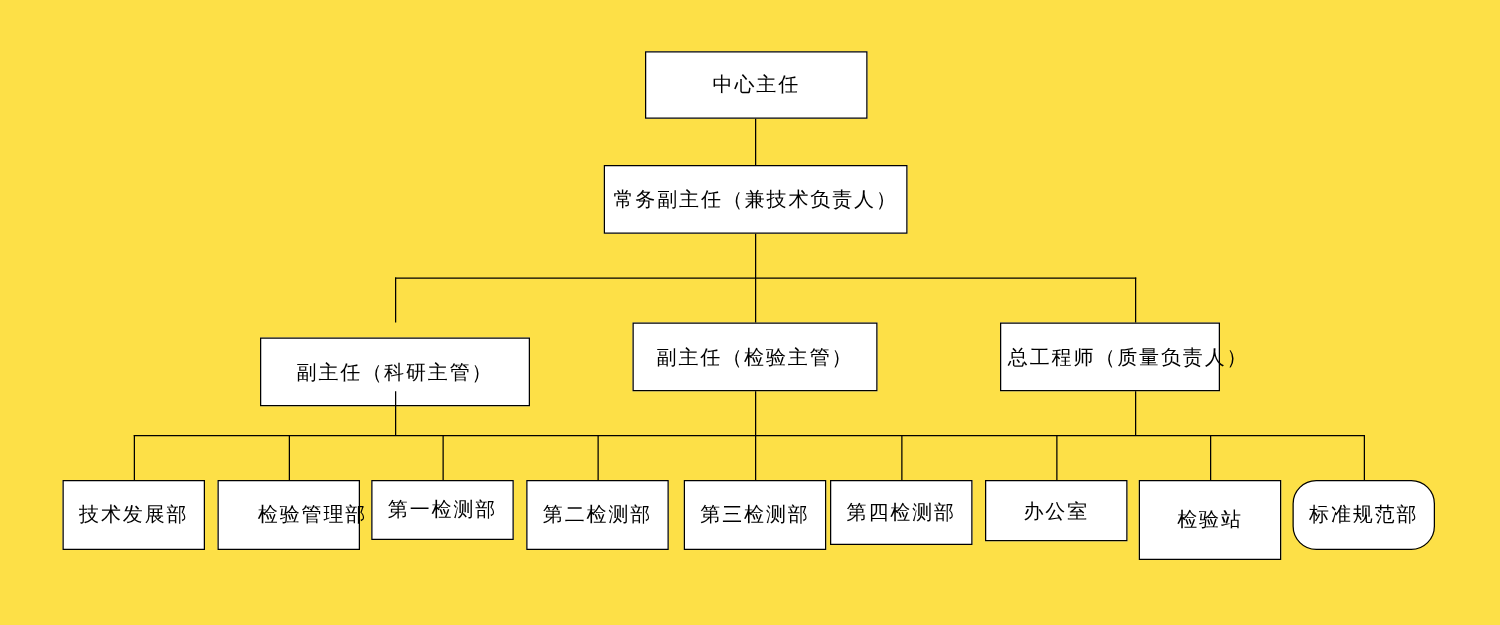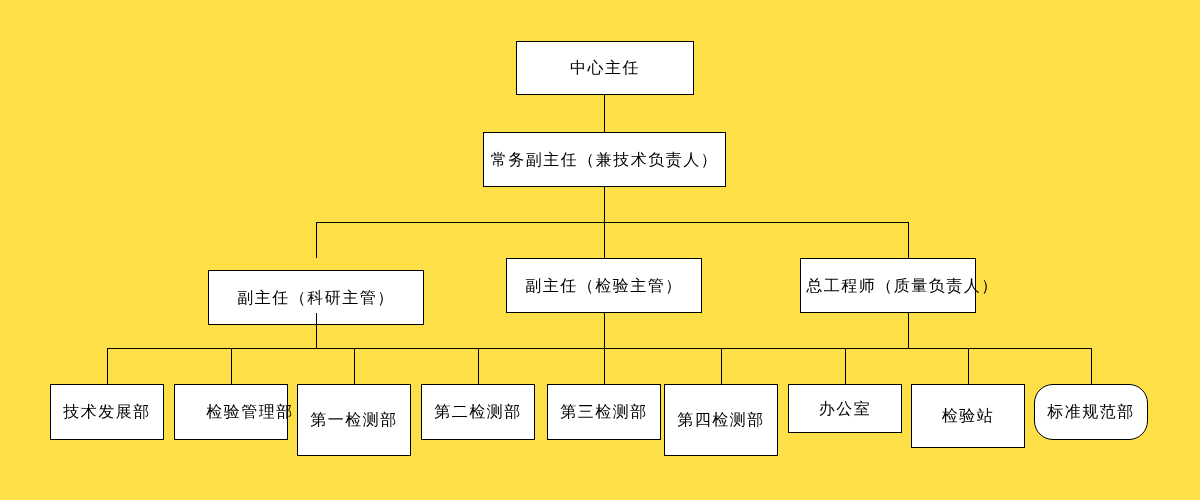--- a/index.html
+++ b/index.html
@@ -49,24 +49,24 @@
   <div class="node" style="left:516px; top:41px; width:178px; height:54px;">中心主任</div>
 
   <div class="node" style="left:483px; top:132px; width:243px; height:55px;">常务副主任（兼技术负责人）</div>
 
   <div class="node" style="left:208px; top:270px; width:216px; height:55px;">副主任（科研主管）</div>
   <div class="node" style="left:506px; top:258px; width:196px; height:55px;">副主任（检验主管）</div>
   <div class="node" style="left:800px; top:258px; width:176px; height:55px;padding-left:29px;">总工程师（质量负责人）</div>
 
   <div class="node" style="left:50px;   top:384px; width:114px; height:56px;">技术发展部</div>
   <div class="node" style="left:174px;  top:384px; width:114px; height:56px;padding-left:38px;">检验管理部</div>
-  <div class="node" style="left:297px;  top:384px; width:114px; height:72px;">第一检测部</div>
+  <div class="node" style="left:297px;  top:384px; width:114px; height:48px;">第一检测部</div>
   <div class="node" style="left:421px;  top:384px; width:114px; height:56px;">第二检测部</div>
   <div class="node" style="left:547px;  top:384px; width:114px; height:56px;">第三检测部</div>
-  <div class="node" style="left:664px;  top:384px; width:114px; height:72px;">第四检测部</div>
+  <div class="node" style="left:664px;  top:384px; width:114px; height:52px;">第四检测部</div>
   <div class="node" style="left:788px;  top:384px; width:114px; height:49px;">办公室</div>
   <div class="node" style="left:911px;  top:384px; width:114px; height:64px;">检验站</div>
   <div class="node" style="left:1034px; top:384px; width:114px; height:56px;border-radius:19px;">标准规范部</div>
 
   <div class="vline" style="left:604px; top:95px; height:37px;"></div>
 
   <div class="vline" style="left:604px; top:187px; height:71px;"></div>
   <div class="hline" style="left:316px; top:222px; width:593px;"></div>
   <div class="vline" style="left:316px; top:222px; height:36px;"></div>
   <div class="vline" style="left:908px; top:222px; height:36px;"></div>

